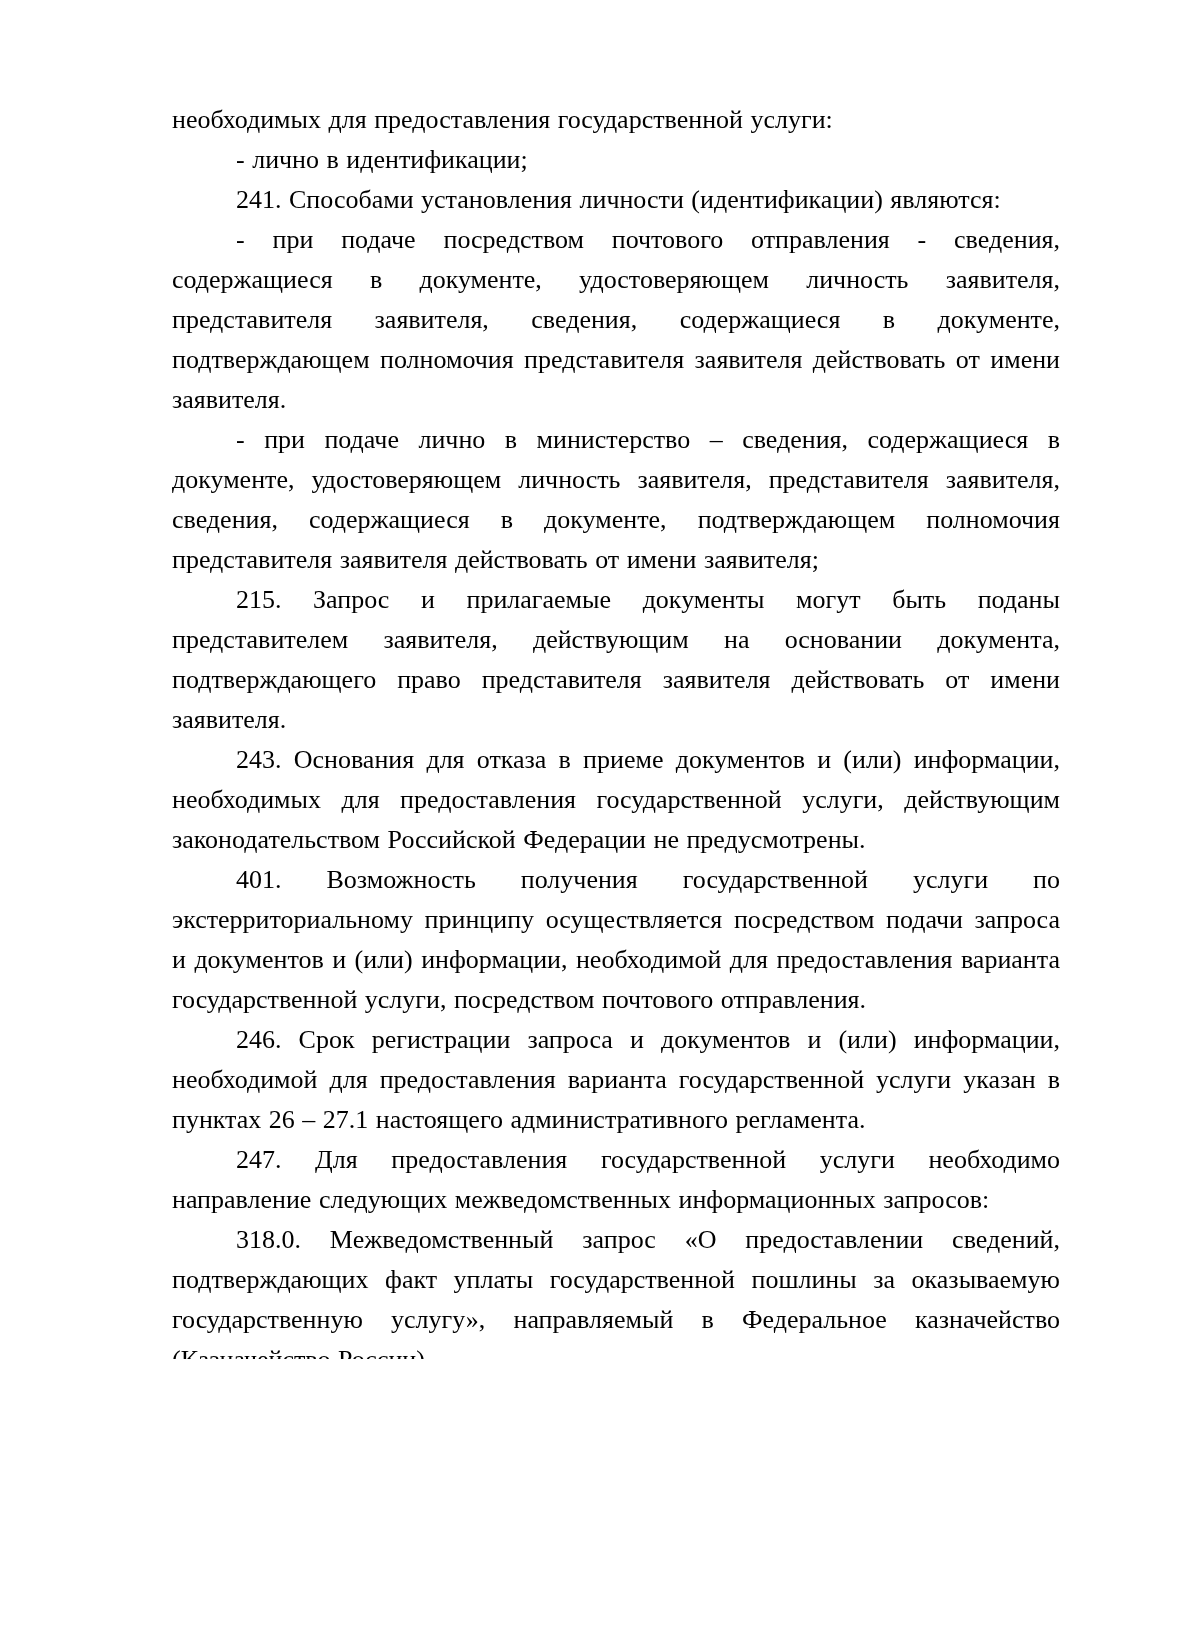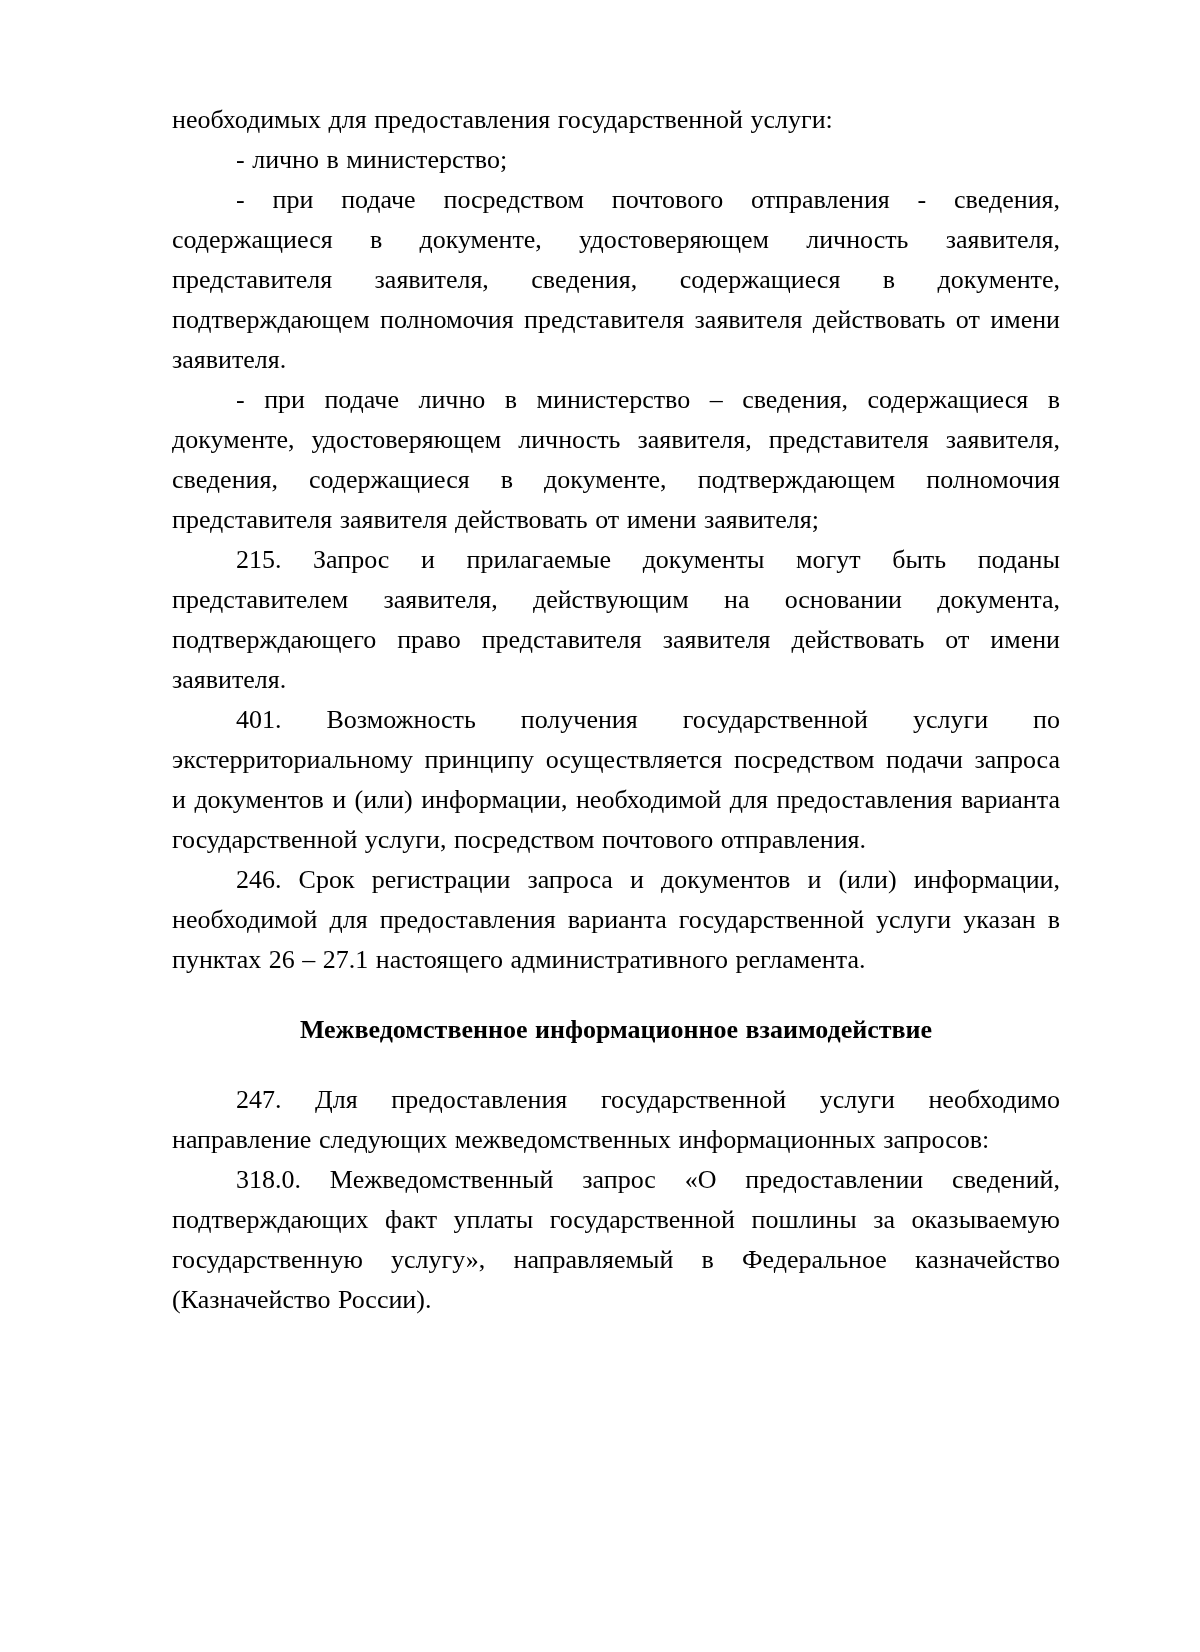--- a/index.html
+++ b/index.html
@@ -39,23 +39,24 @@
     font-weight: bold;
     margin: 30px 0 30px 0;
   }
 </style>
 </head>
 <body>
 
 <div class="page">
   <div class="doc-body">
       <p class="para continuation">необходимых для предоставления государственной услуги:</p>
-      <p class="para body">- лично в министерство;</p>
+      <p class="para body">- лично в идентификации;</p>
+      <p class="para body">241. Способами установления личности (идентификации) являются:</p>
       <p class="para body">- при подаче посредством почтового отправления - сведения, содержащиеся в документе, удостоверяющем личность заявителя, представителя заявителя, сведения, содержащиеся в документе, подтверждающем полномочия представителя заявителя действовать от имени заявителя.</p>
       <p class="para body">- при подаче лично в министерство – сведения, содержащиеся в документе, удостоверяющем личность заявителя, представителя заявителя, сведения, содержащиеся в документе, подтверждающем полномочия представителя заявителя действовать от имени заявителя;</p>
       <p class="para body">215. Запрос и прилагаемые документы могут быть поданы представителем заявителя, действующим на основании документа, подтверждающего право представителя заявителя действовать от имени заявителя.</p>
+      <p class="para body">243. Основания для отказа в приеме документов и (или) информации, необходимых для предоставления государственной услуги, действующим законодательством Российской Федерации не предусмотрены.</p>
       <p class="para body">401. Возможность получения государственной услуги по экстерриториальному принципу осуществляется посредством подачи запроса и документов и (или) информации, необходимой для предоставления варианта государственной услуги, посредством почтового отправления.</p>
       <p class="para body">246. Срок регистрации запроса и документов и (или) информации, необходимой для предоставления варианта государственной услуги указан в пунктах 26 – 27.1 настоящего административного регламента.</p>
-      <p class="para heading">Межведомственное информационное взаимодействие</p>
       <p class="para body">247. Для предоставления государственной услуги необходимо направление следующих межведомственных информационных запросов:</p>
       <p class="para body">318.0. Межведомственный запрос «О предоставлении сведений, подтверждающих факт уплаты государственной пошлины за оказываемую государственную услугу», направляемый в Федеральное казначейство (Казначейство России).</p>
     </div>
 </div>
 
 </body></html>

